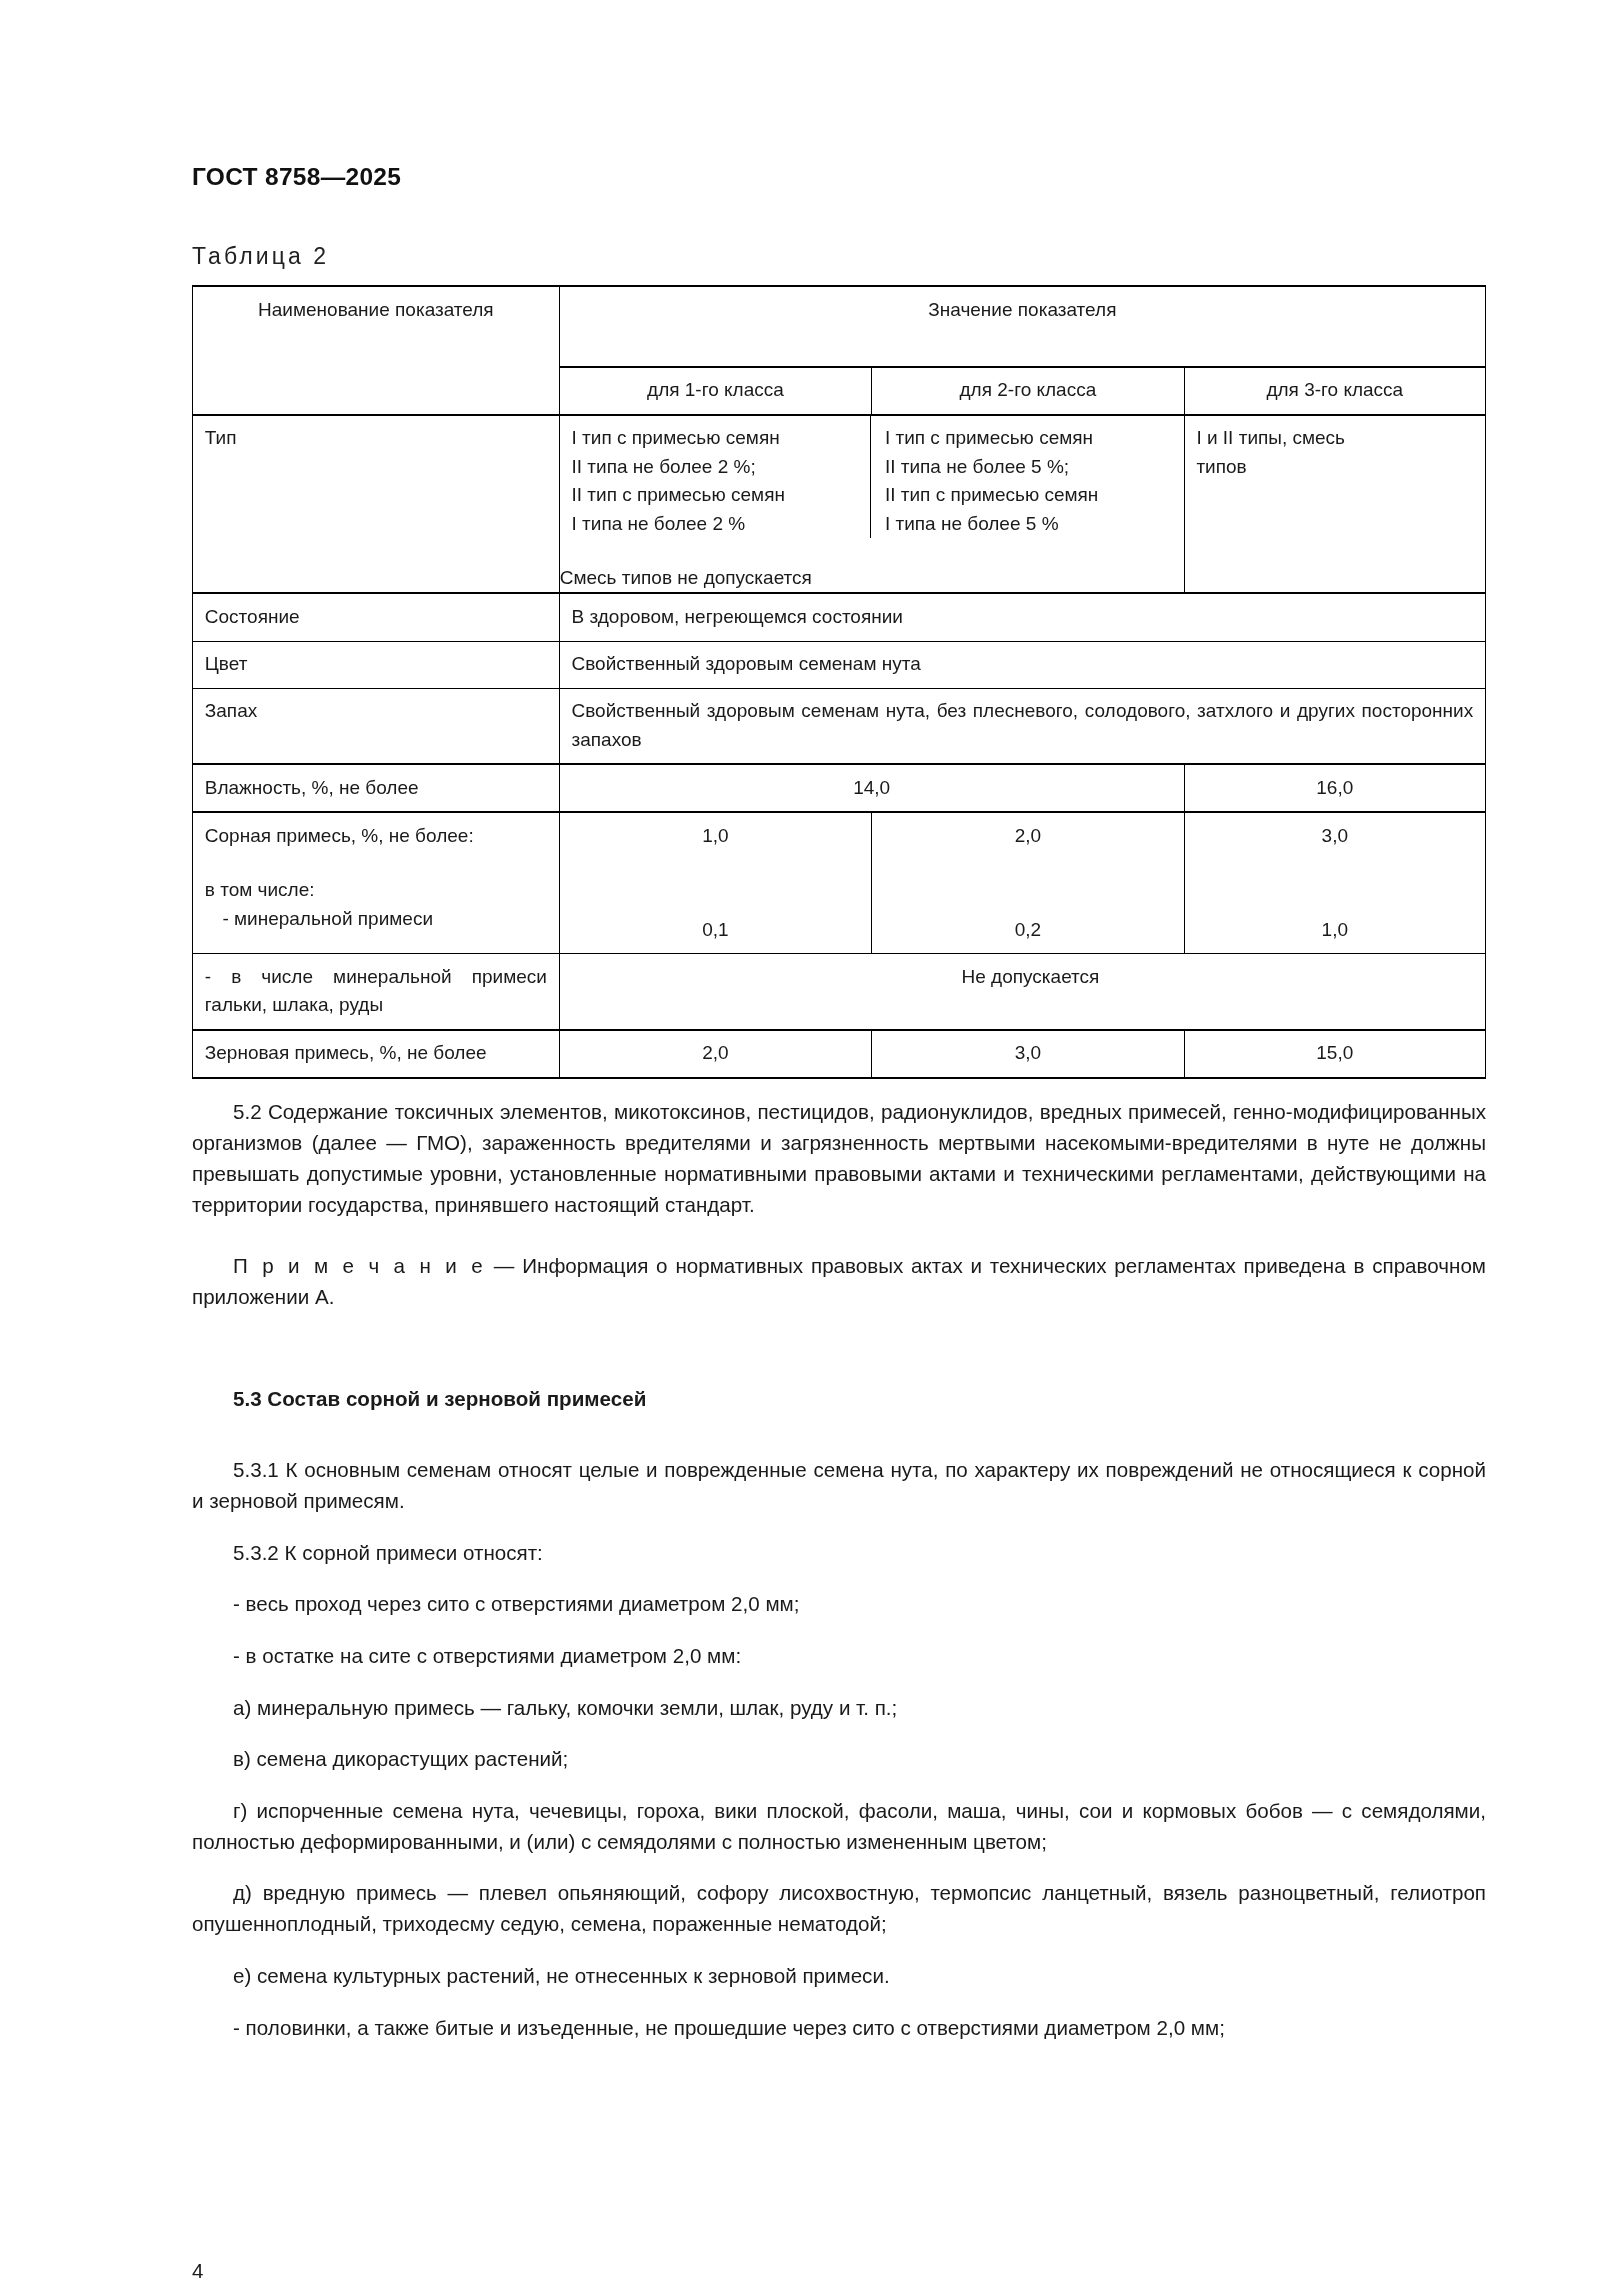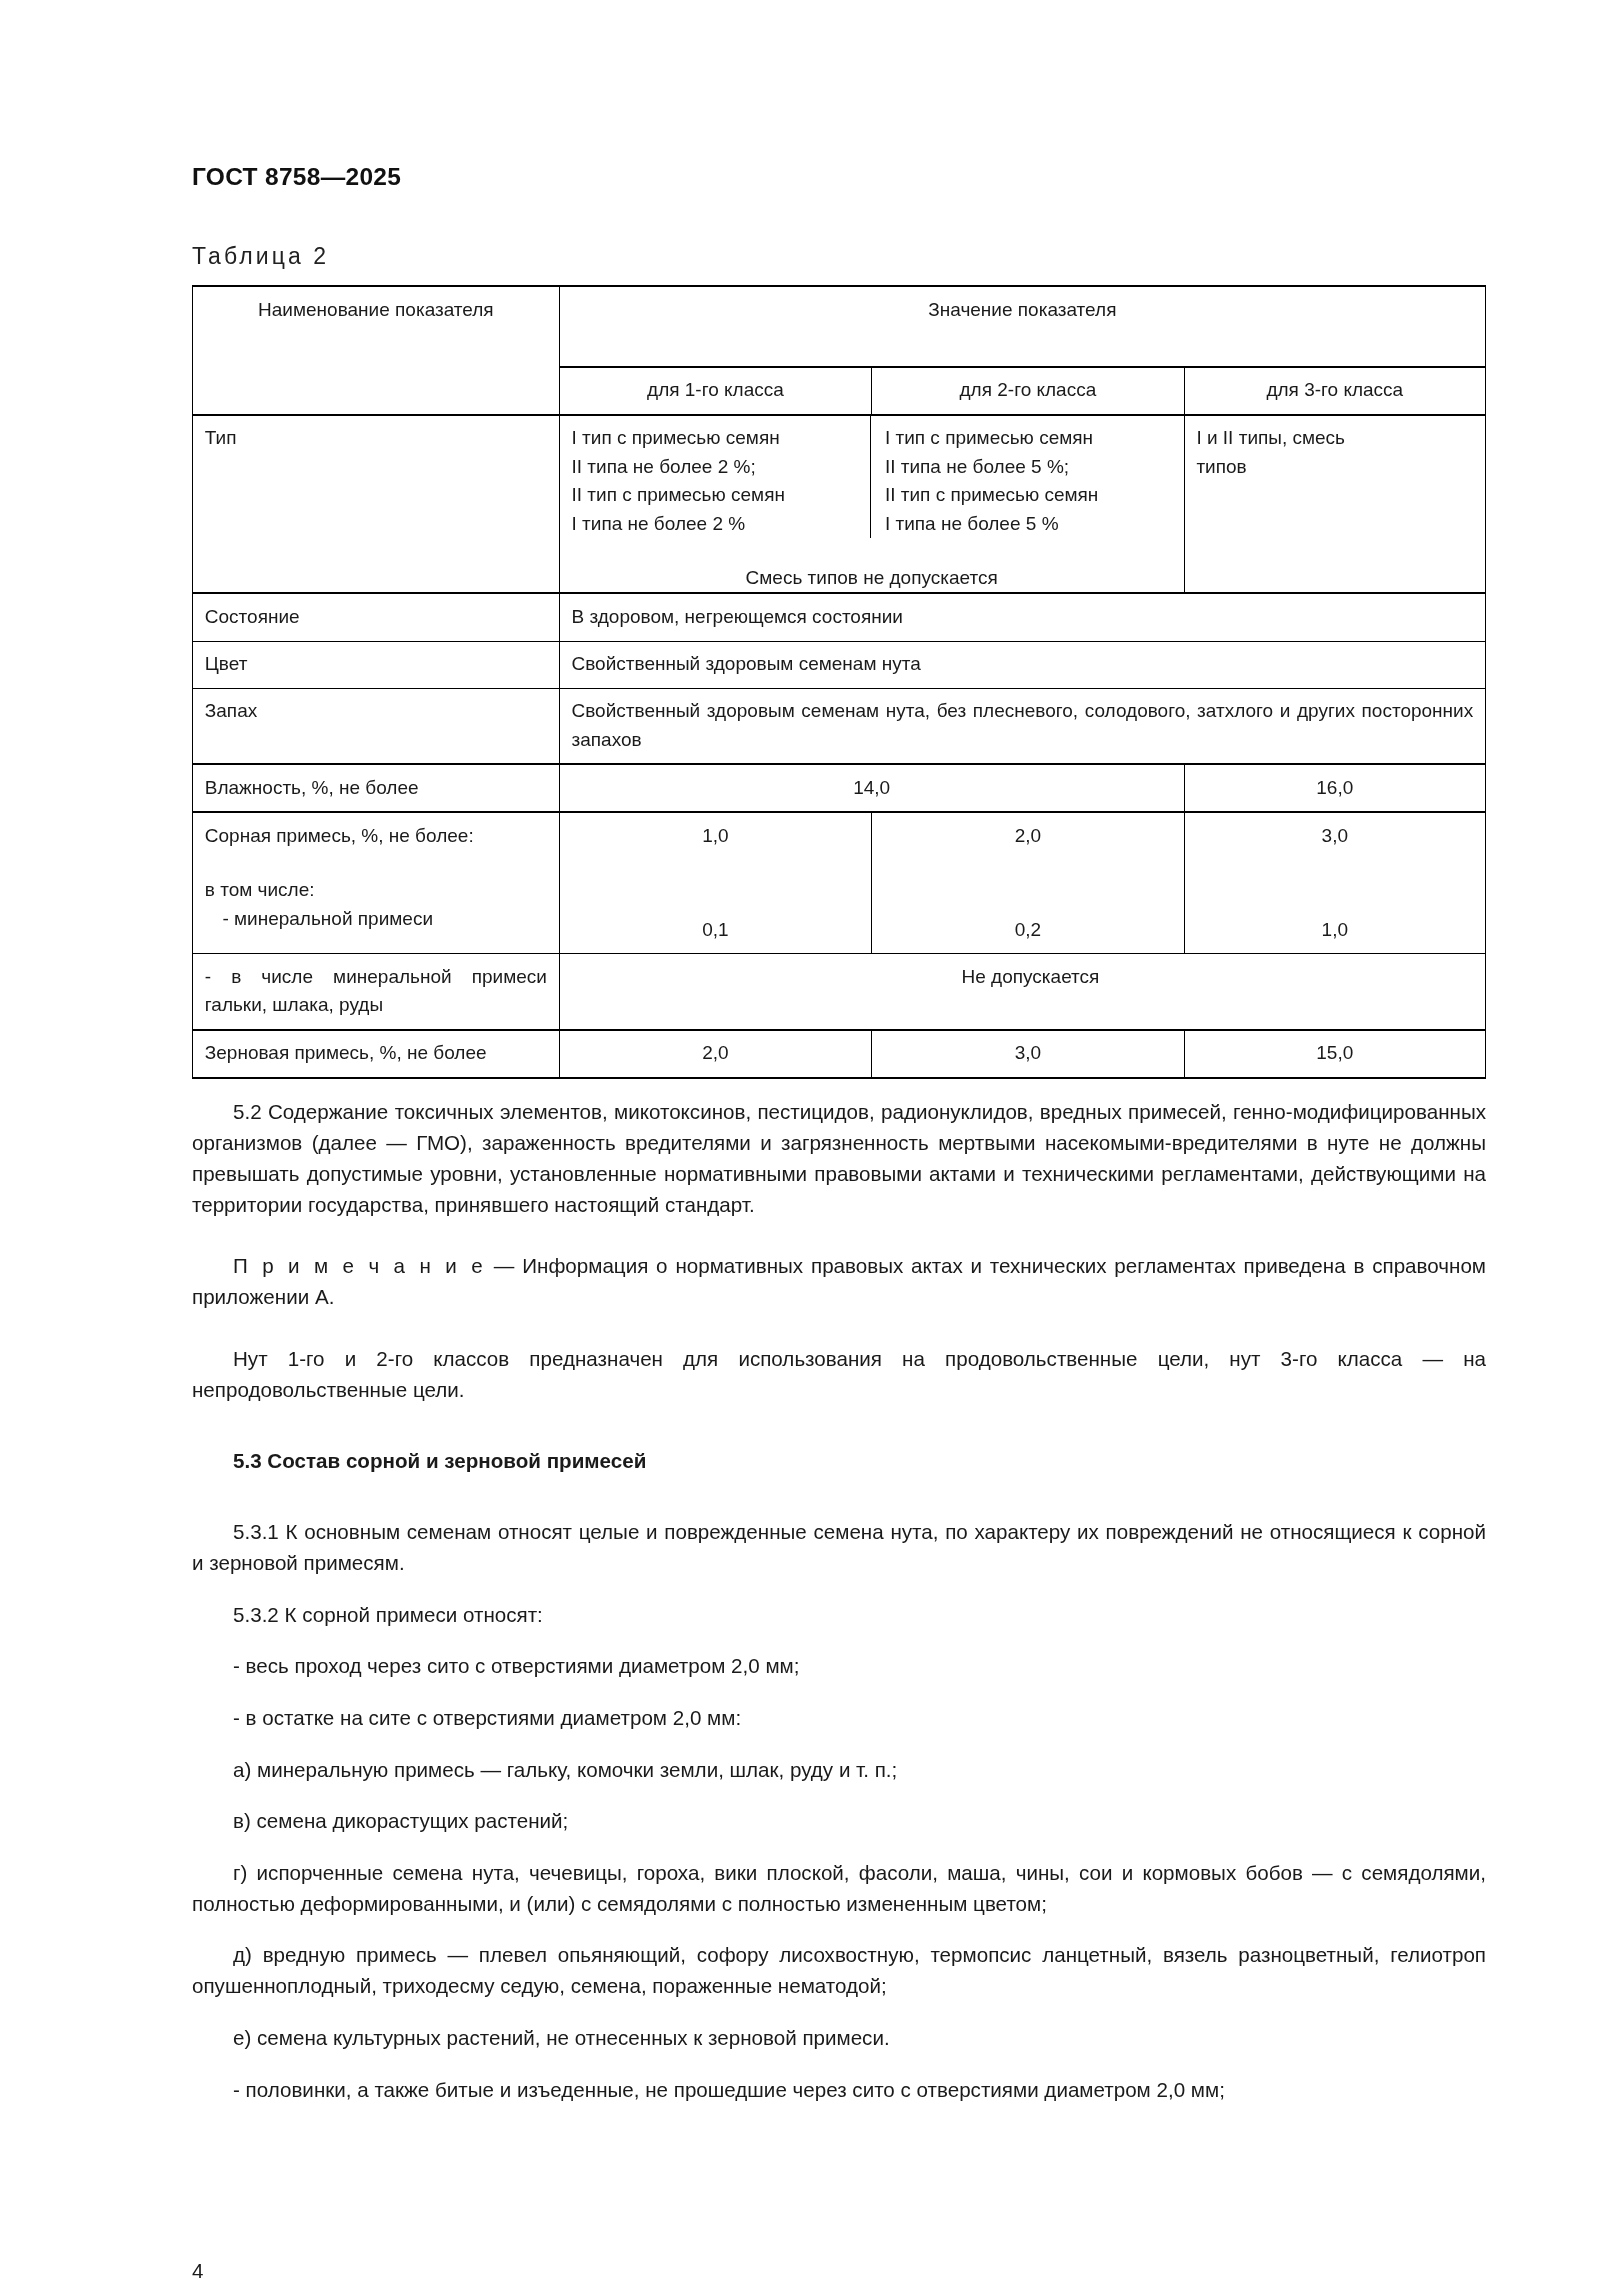--- a/index.html
+++ b/index.html
@@ -53,21 +53,21 @@
   .val { text-align:center; }
 
   
   .tip-wrap { position:relative; }
   .tip-cols { display:flex; }
   .tip-col {
     flex:1 1 0;
     padding:0 11.8px 0 0;
   }
   .tip-col.second { border-left:1px solid #000; padding-left:13.7px; }
-  .tip-merge { text-align:center; padding-top:25.5px; }
+  .tip-merge { padding-top:25.5px; }
 
   .justify { text-align:justify; text-align-last:left; }
 
   
   .body-block { position:absolute; left:192px; width:1294px; font-size:20.6px; line-height:31px; color:#1a1a1a; }
   .p { margin:0 0 0 0; text-align:justify; text-indent:41px; }
   .note { text-align:justify; text-indent:41px; }
   .note .lbl { letter-spacing:3.3px; }
   .h3 { font-weight:bold; text-indent:41px; }
   .li { text-indent:41px; text-align:justify; }
@@ -192,21 +192,20 @@
         <td class="val" style="border-top-width:2px;border-bottom-width:2px;">15,0</td>
       </tr>
     </tbody>
   </table>
 
   <div class="body-block" style="top:1080px;">
     <p class="p">5.2 Содержание токсичных элементов, микотоксинов, пестицидов, радионуклидов, вредных примесей, генно-модифицированных организмов (далее — ГМО), зараженность вредителями и загрязненность мертвыми насекомыми-вредителями в нуте не должны превышать допустимые уровни, установленные нормативными правовыми актами и техническими регламентами, действующими на территории государства, принявшего настоящий стандарт.</p>
     <div class="sp-sm"></div>
     <p class="note"><span class="lbl">П р и м е ч а н и е</span><span> — Информация о нормативных правовых актах и технических регламентах приведена в справочном приложении А.</span></p>
     <div class="sp-sm"></div>
-    <p class="p">Нут 1-го и 2-го классов предназначен для использования на продовольственные цели, нут 3-го класса — на непродовольственные цели.</p>
     <div class="sp-md"></div>
     <p class="h3">5.3 Состав сорной и зерновой примесей</p>
     <div class="sp-md"></div>
     <p class="p">5.3.1 К основным семенам относят целые и поврежденные семена нута, по характеру их повреждений не относящиеся к сорной и зерновой примесям.</p>
     <p class="lst">5.3.2 К сорной примеси относят:</p>
     <p class="li">- весь проход через сито с отверстиями диаметром 2,0 мм;</p>
     <p class="li">- в остатке на сите с отверстиями диаметром 2,0 мм:</p>
     <p class="li">а)  минеральную примесь — гальку, комочки земли, шлак, руду и т. п.;</p>
     <p class="li">в)  семена дикорастущих растений;</p>
     <p class="li">г)  испорченные семена нута, чечевицы, гороха, вики плоской, фасоли, маша, чины, сои и кормовых бобов — с семядолями, полностью деформированными, и (или) с семядолями с полностью измененным цветом;</p>

